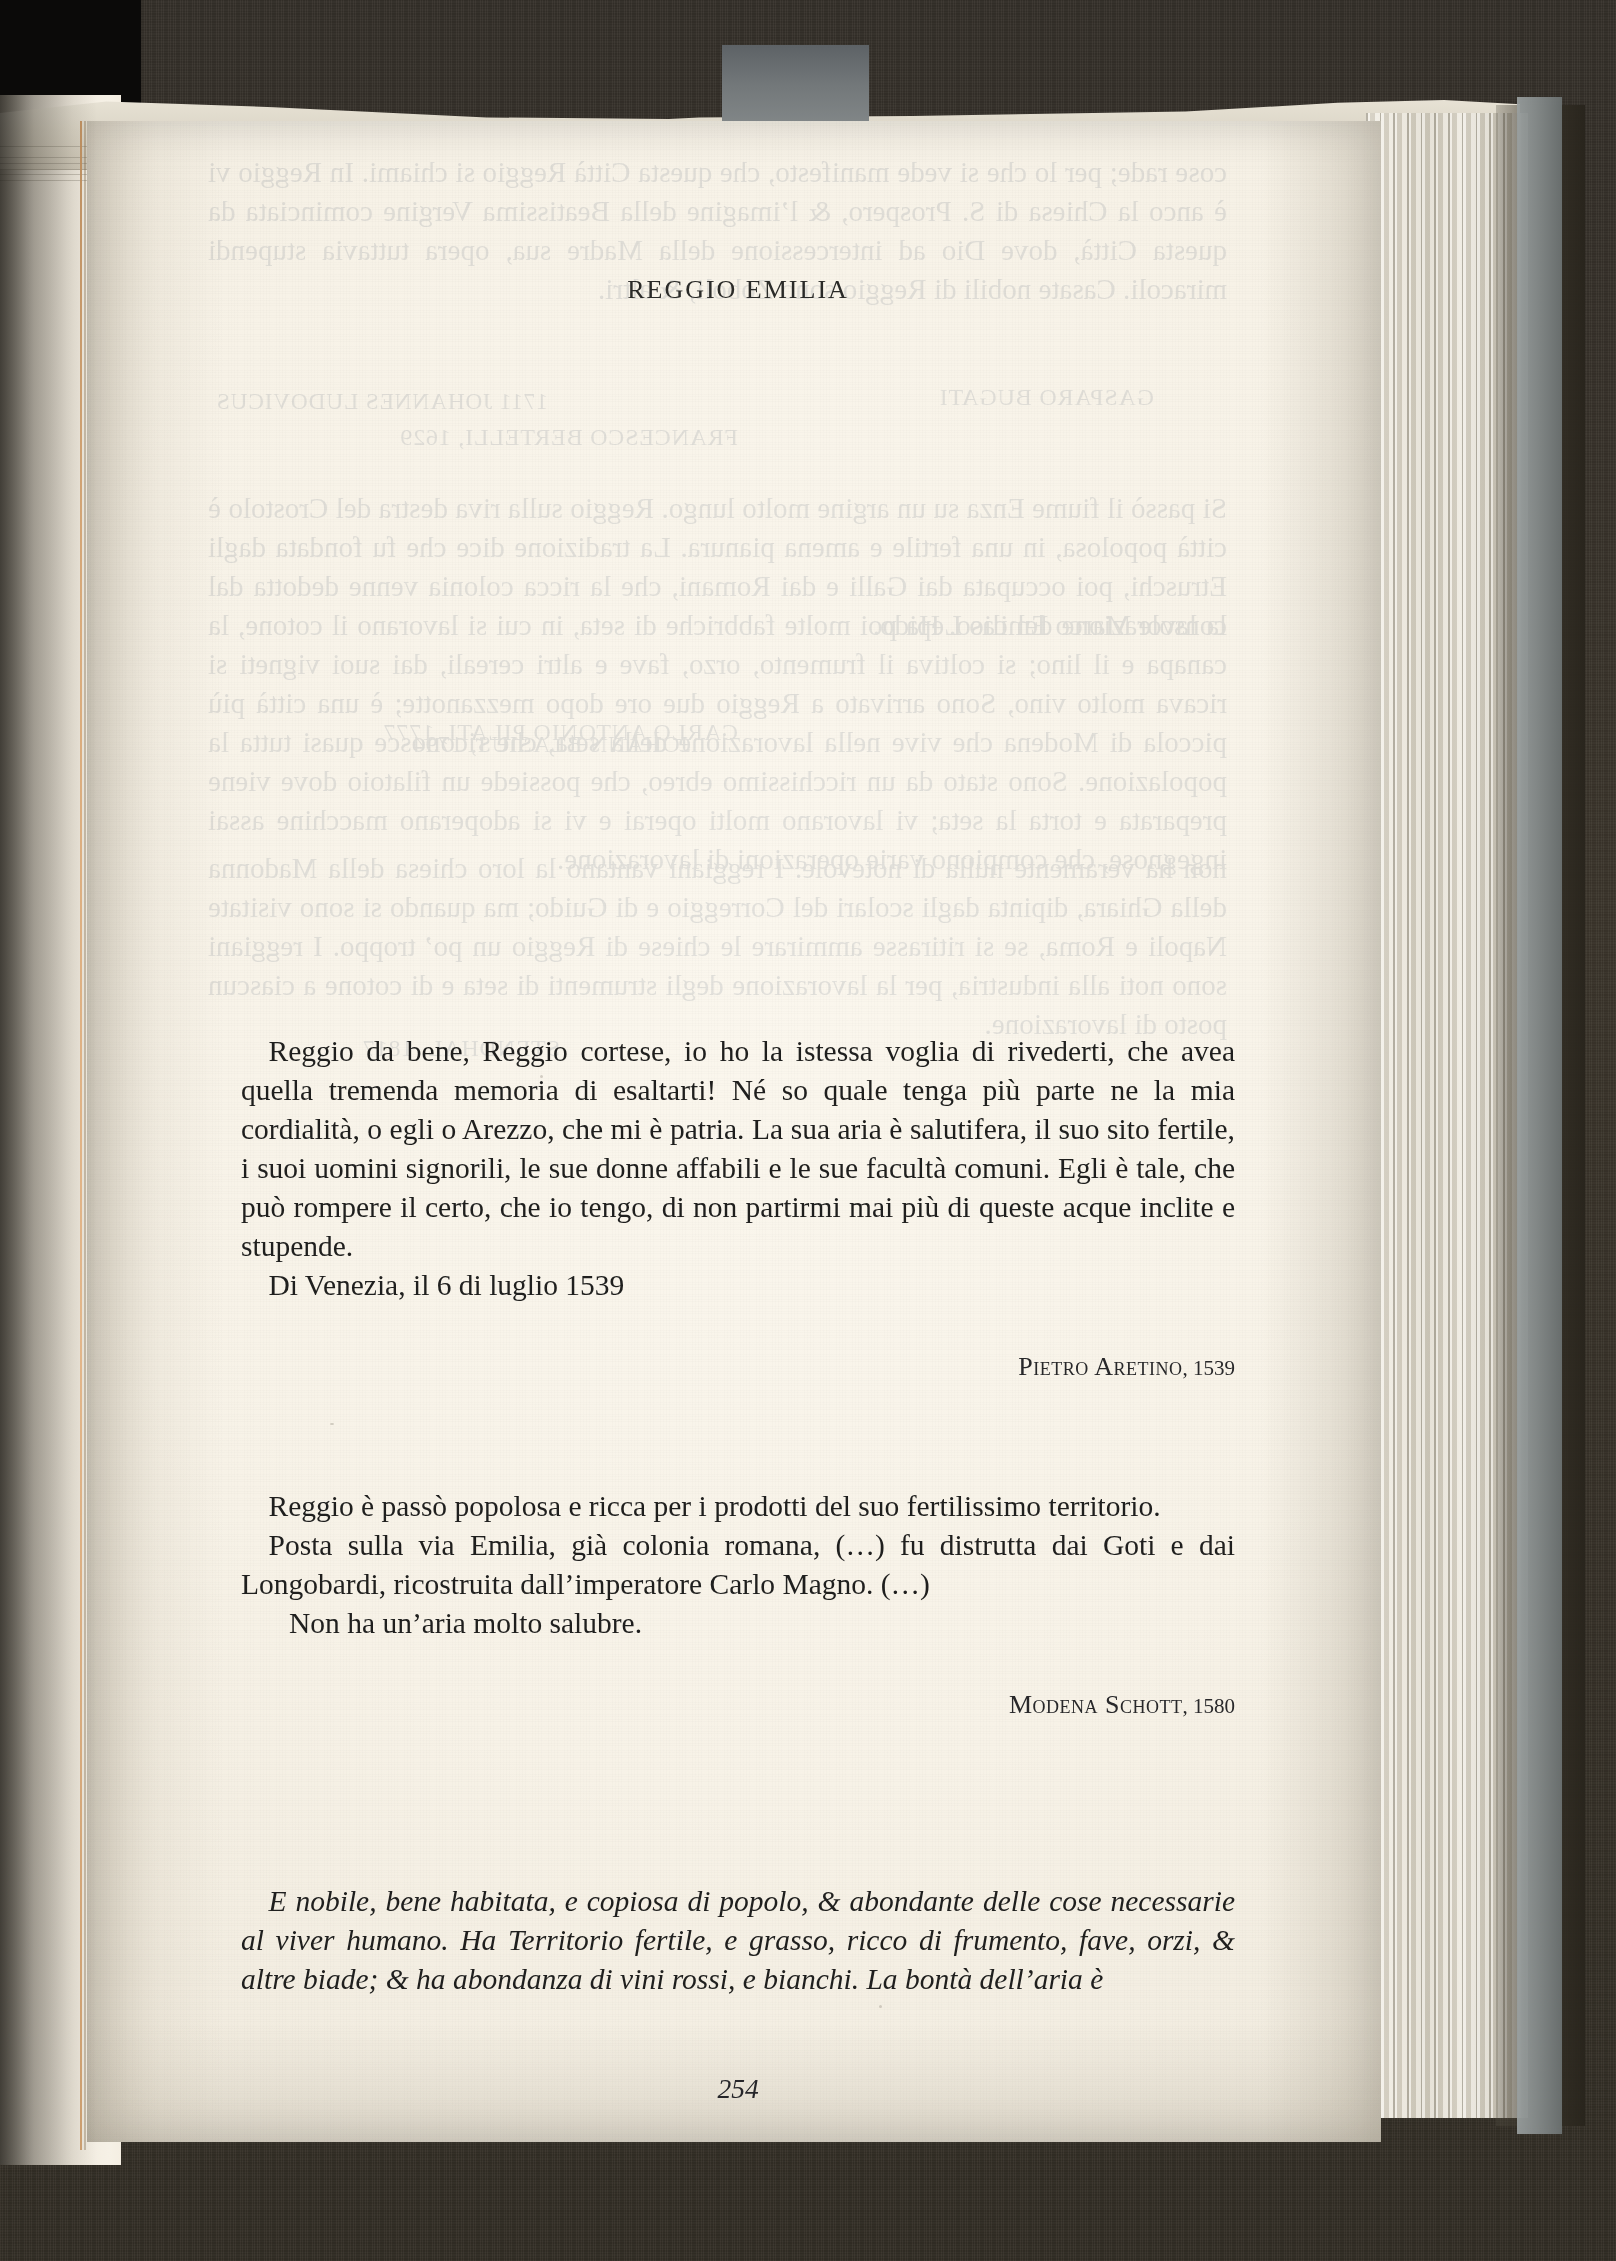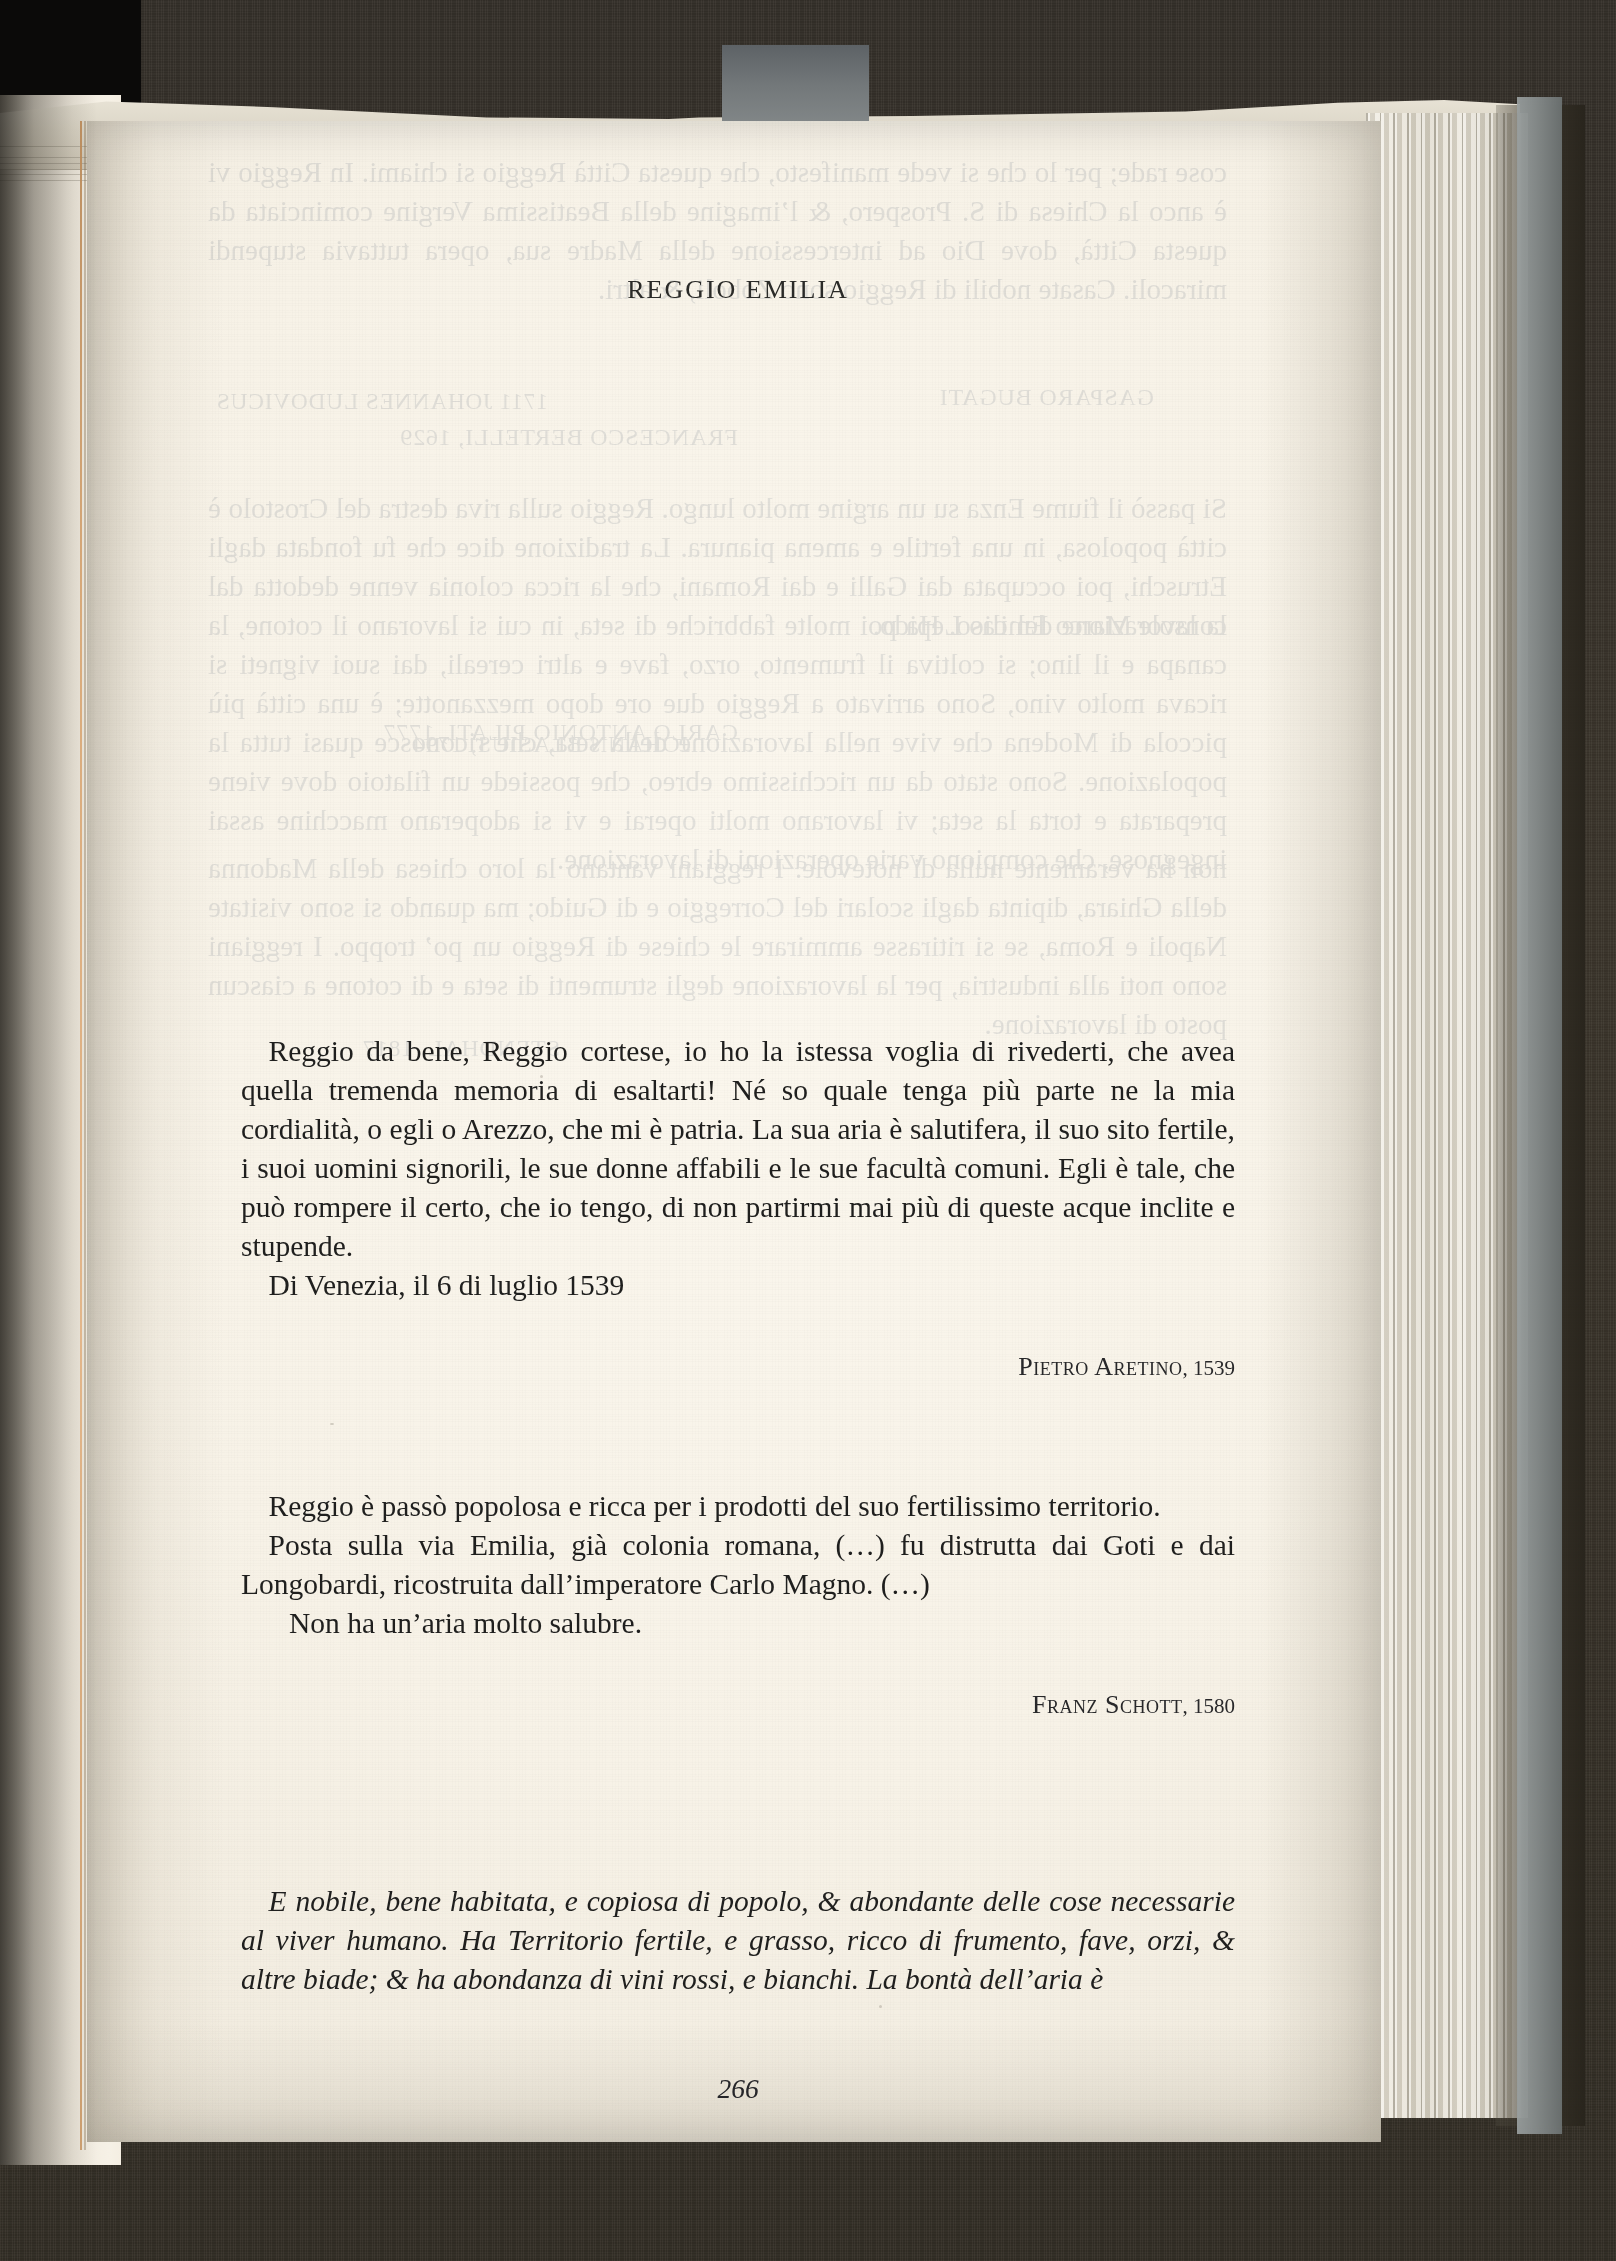--- a/index.html
+++ b/index.html
@@ -239,29 +239,29 @@
         <div class="attrib">
           <span>Pietro Aretino</span><span class="yr">,&nbsp;</span><span class="yr">1539</span>
         </div>
       </div>
 
       <div class="passage" id="p2">
         <p>Reggio è passò popolosa e ricca per i prodotti del suo fertilissimo territorio.</p>
         <p>Posta sulla via Emilia, già colonia romana, (…) fu distrutta dai Goti e dai Longobardi, ricostruita dall’imperatore Carlo Magno. (…)</p>
         <p class="noindent">Non ha un’aria molto salubre.</p>
         <div class="attrib">
-          <span>Franz Schott</span><span class="yr">,&nbsp;</span><span class="yr">1580</span>
+          <span>Modena Schott</span><span class="yr">,&nbsp;</span><span class="yr">1580</span>
         </div>
       </div>
 
       <div class="passage" id="p3">
         <p>E nobile, bene habitata, e copiosa di popolo, &amp; abondante delle cose necessarie al viver humano. Ha Territorio fertile, e grasso, ricco di frumento, fave, orzi, &amp; altre biade; &amp; ha abondanza di vini rossi, e bianchi. La bontà dell’aria è</p>
       </div>
 
-      <div class="folio">266</div>
+      <div class="folio">254</div>
     </div>
   </div>
 
   <div class="gutter-shadow"></div>
   <div class="gutter-line"></div>
   <div class="gutter-line2"></div>
 
 </div>
 
 

